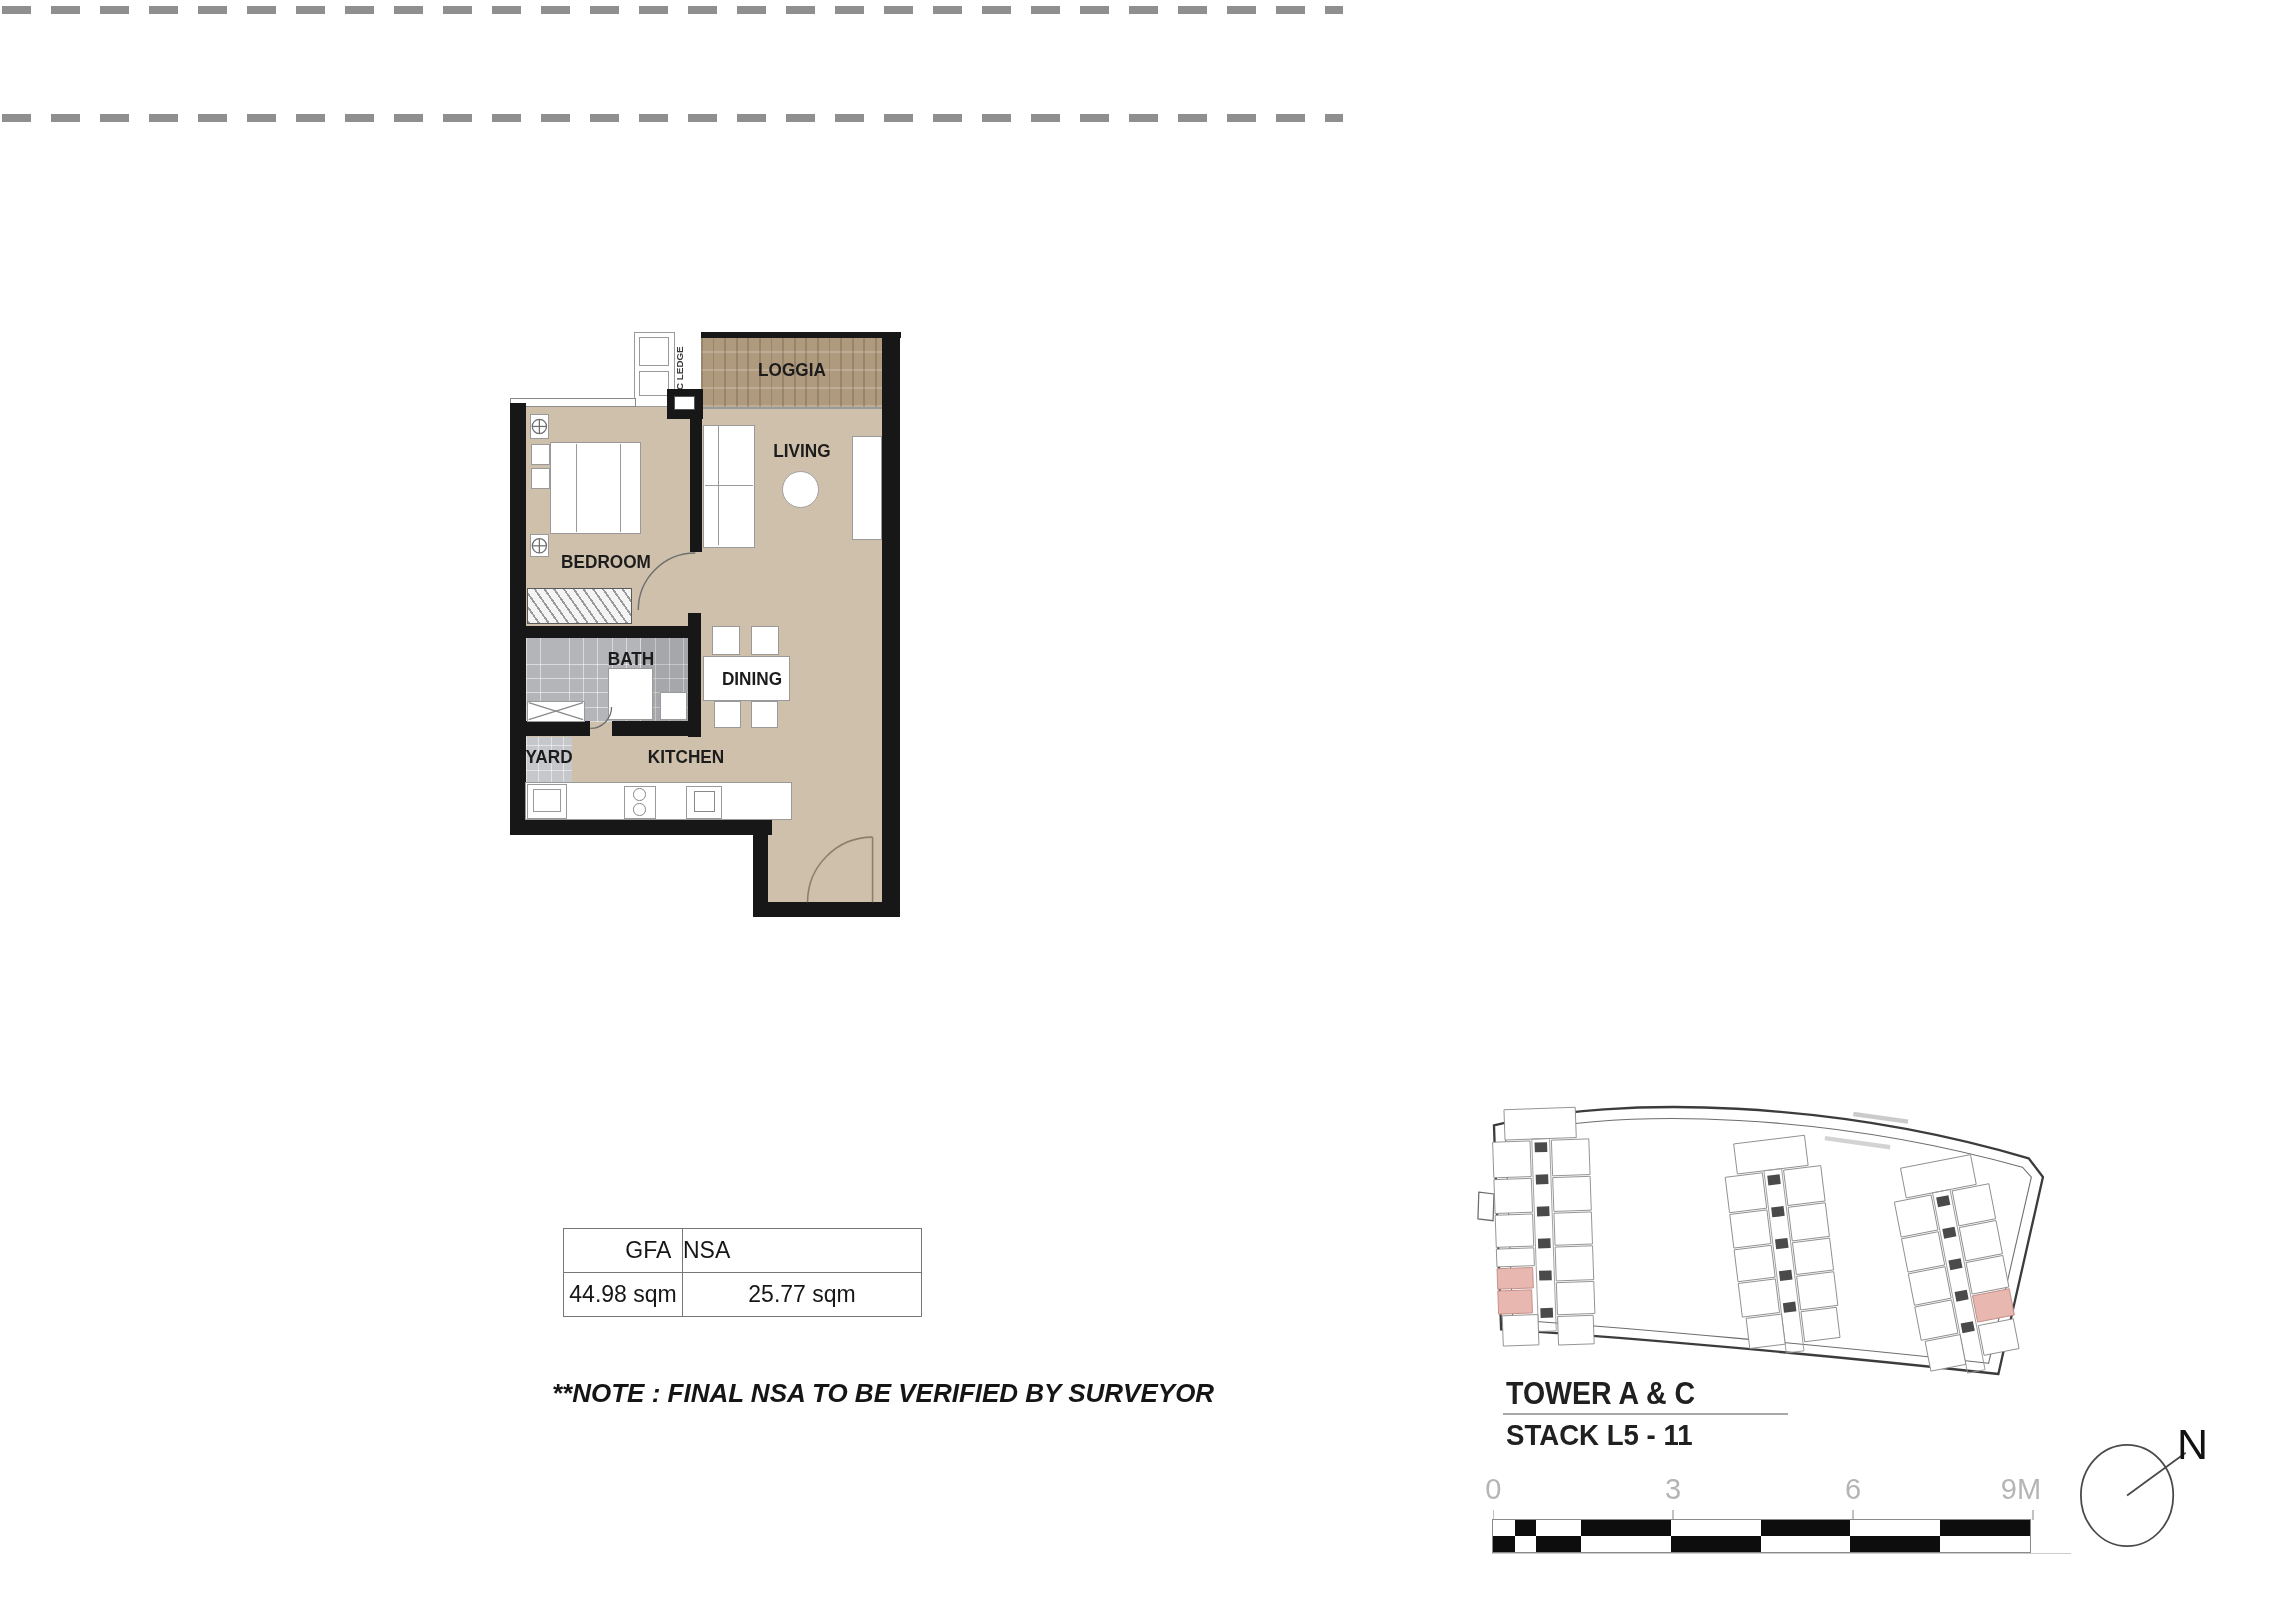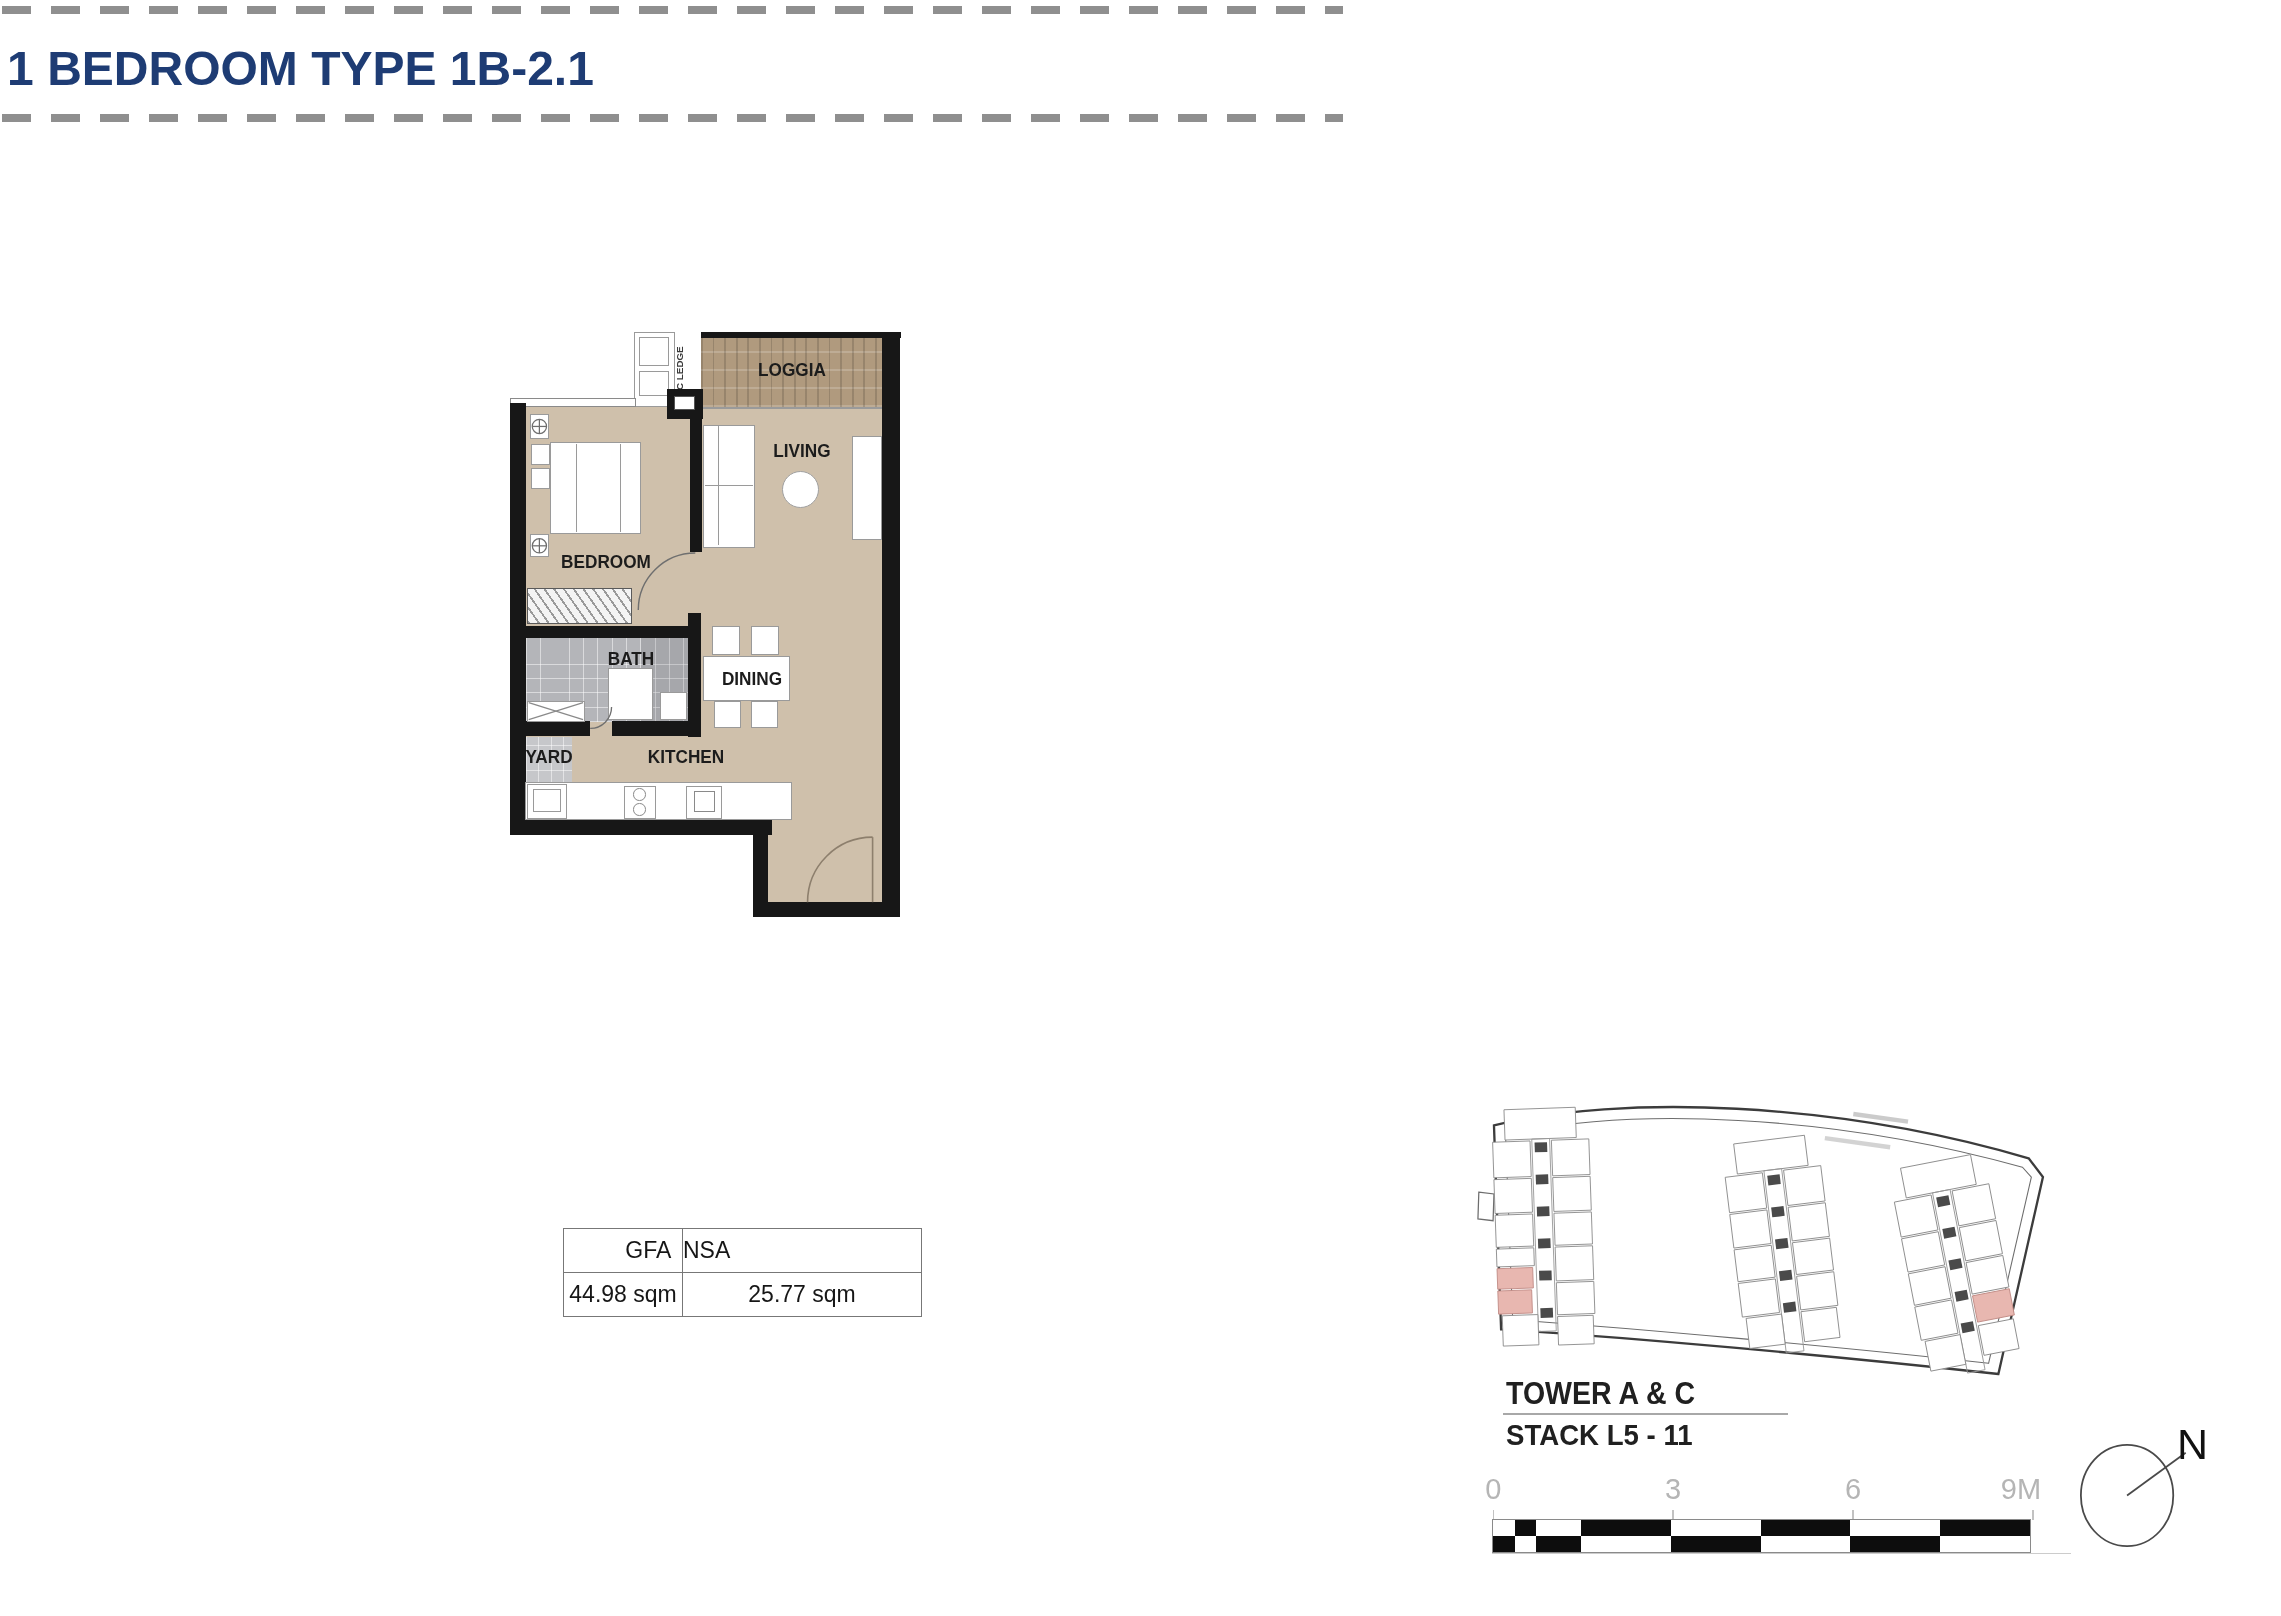--- a/index.html
+++ b/index.html
@@ -82,21 +82,20 @@
   
   #north { position:absolute; left:2072px; top:1424px; width:151px; height:134px; }
   #north-label { position:absolute; left:105px; top:-3.6px; font-size:43px; color:#111; font-weight:400; }
 </style>
 </head>
 <body>
 
 <div id="screen">
 
   <div class="dash-line" id="dash-top"></div>
-  <div id="page-title">1 BEDROOM TYPE 1B-2.1</div>
   <div class="dash-line" id="dash-bottom"></div>
 
   <div id="plan">
 
     <div class="floor" style="left:16px; top:73px; width:356px; height:415px;"></div>
     <div class="floor" style="left:258px; top:488px; width:114px; height:82px;"></div>
     <div class="loggia-wood"></div>
     <div class="thinline" style="left:191px; top:75px; width:182px; height:1.8px;"></div>
     <div class="tile" style="left:16px; top:306px; width:162px; height:84px;"></div>
     <div style="position:absolute; left:131px; top:306px; width:47px; height:84px; background:rgba(90,90,95,.15);"></div>
@@ -190,20 +189,21 @@
       <td class="gfa-col hdr-gfa">GFA</td>
       <td class="nsa-col hdr-nsa">NSA</td>
     </tr>
     <tr>
       <td class="val">44.98 sqm</td>
       <td class="val">25.77 sqm</td>
     </tr>
   </tbody>
     </table>
 
+  <div id="note-text">**NOTE : FINAL NSA TO BE VERIFIED BY SURVEYOR</div>
 
   <svg id="site-plan" viewBox="0 0 680 390">
 
     <path d="M 37,63 C 180,28 420,36 637,100 L 653,121 L 603,342 C 420,322 180,300 45,292 Z" fill="none" stroke="#3c3c3c" stroke-width="2.6"></path>
     <path d="M 50,74 C 188,42 415,50 630,110 L 640,121 L 592,330 C 420,311 185,290 58,281 Z" fill="none" stroke="#6d6d6d" stroke-width="1.2"></path>
     <path d="M 20,138 L 37,140 L 36,170 L 19,168 Z" fill="none" stroke="#6d6d6d" stroke-width="1.4"></path>
     <rect x="440" y="52" width="62" height="5" fill="#b5b5b5" opacity=".7" transform="rotate(8 471 54)"></rect>
     <rect x="408" y="80" width="74" height="5" fill="#b5b5b5" opacity=".6" transform="rotate(8 445 82)"></rect>
 
     <g transform="translate(93,182) rotate(-2)" fill="#ffffff" stroke="#8a8a8a" stroke-width="1">

